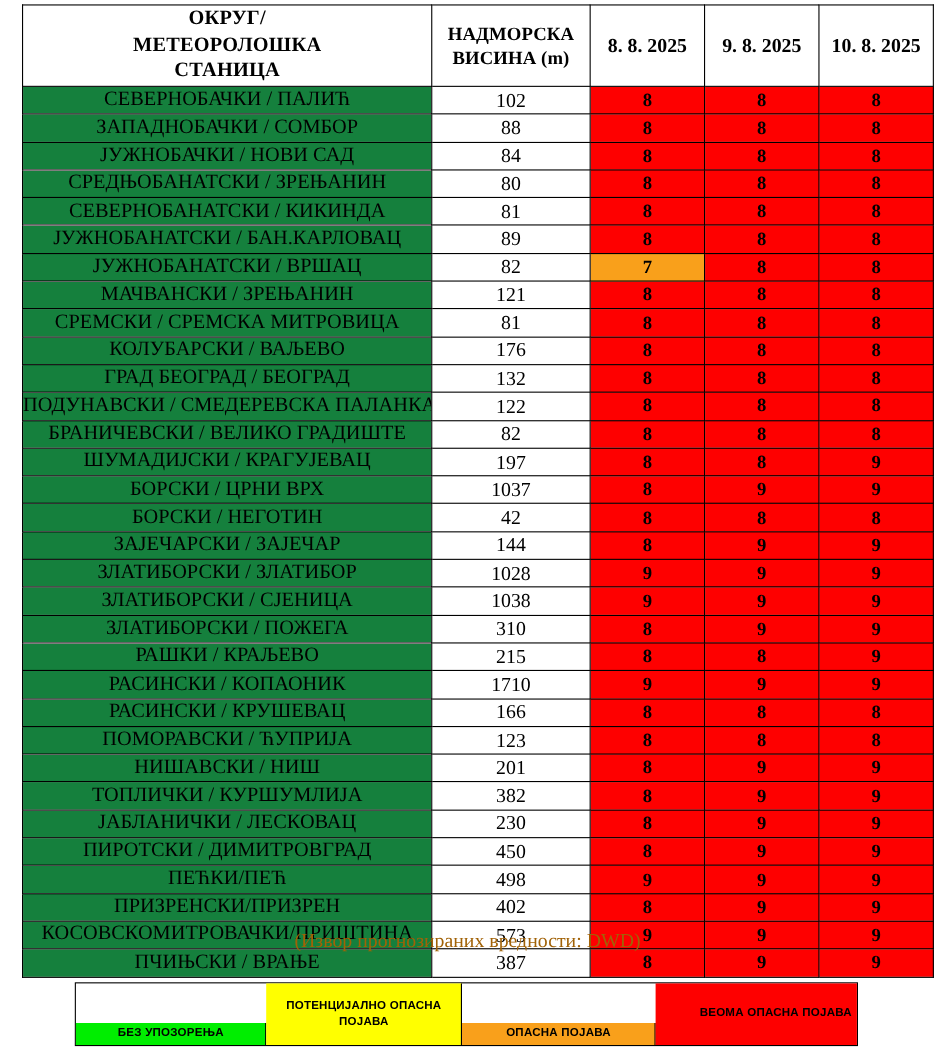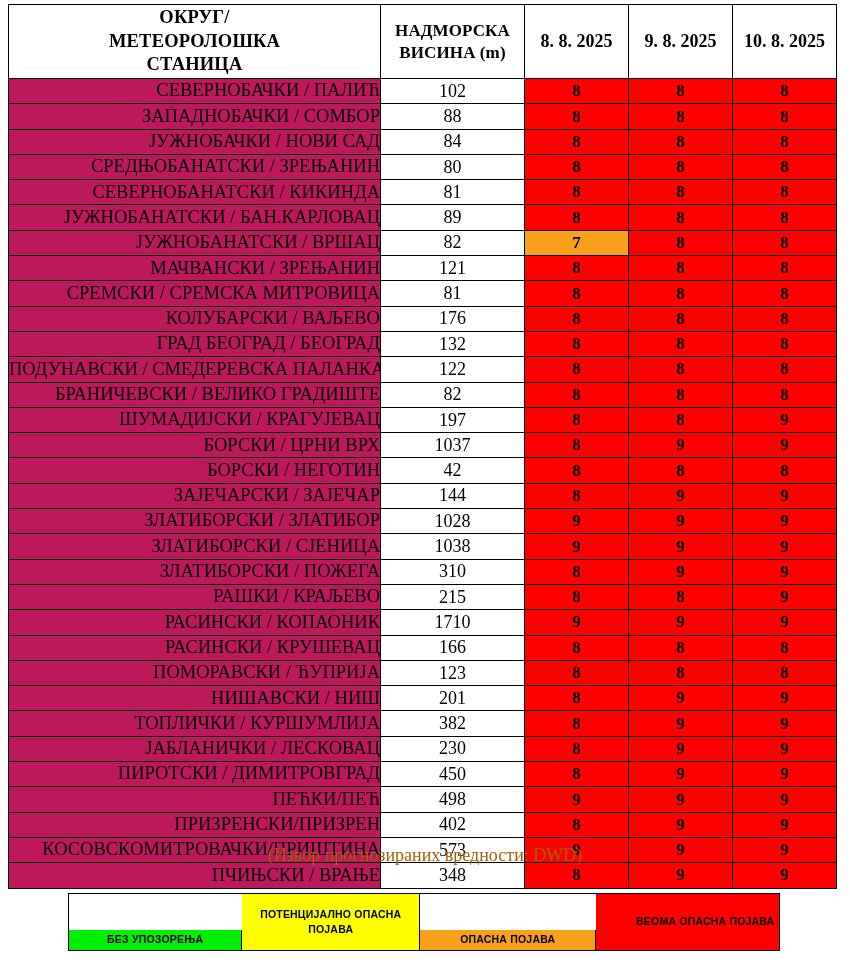--- a/index.html
+++ b/index.html
@@ -18,21 +18,21 @@
 
   .page {
     position: relative;
     width: 850px;
     height: 965px;
   }
 
   
   .table-wrap {
     position: absolute;
-    left: 8px;
+    left: 20px;
     top: 4px;
     width: 700px;
   }
 
   table.warn-table {
     border-collapse: collapse;
     table-layout: fixed;
     width: 828px;
     background: #ffffff;
   }
@@ -61,27 +61,27 @@
     box-sizing: border-box;
   }
   th.h-station { font-size: 18.5px; letter-spacing: 0.2px; }
   th.h-alt     { font-size: 17px; letter-spacing: 0.1px; }
   th.h-day     { font-size: 18px; white-space: nowrap; }
 
   
   tbody tr { height: 25.3px; }
 
   td.station-cell {
-    text-align: right;
+    text-align: center;
     padding-left: 5px;
     font-size: 18.5px;
     white-space: nowrap;
     overflow: hidden;
     line-height: 1.05;
-    background: #be185d;
+    background: #15803d;
   }
   td.alt-cell {
     text-align: center;
     font-size: 18px;
     background: #ffffff;
     line-height: 1.05;
   }
   td.val-cell {
     text-align: center;
     font-size: 17px;
@@ -381,21 +381,21 @@
           </tr>
           <tr>
             <td class="station-cell">КОСОВСКОМИТРОВАЧКИ/ПРИШТИНА</td>
             <td class="alt-cell">573</td>
             <td class="val-cell sev-red">9</td>
             <td class="val-cell sev-red">9</td>
             <td class="val-cell sev-red">9</td>
           </tr>
           <tr>
             <td class="station-cell">ПЧИЊСКИ / ВРАЊЕ</td>
-            <td class="alt-cell">348</td>
+            <td class="alt-cell">387</td>
             <td class="val-cell sev-red">8</td>
             <td class="val-cell sev-red">9</td>
             <td class="val-cell sev-red">9</td>
           </tr>
         </tbody>
     </table>
   </div>
 
   <div class="source-note">(Извор прогнозираних вредности: DWD)</div>
 

